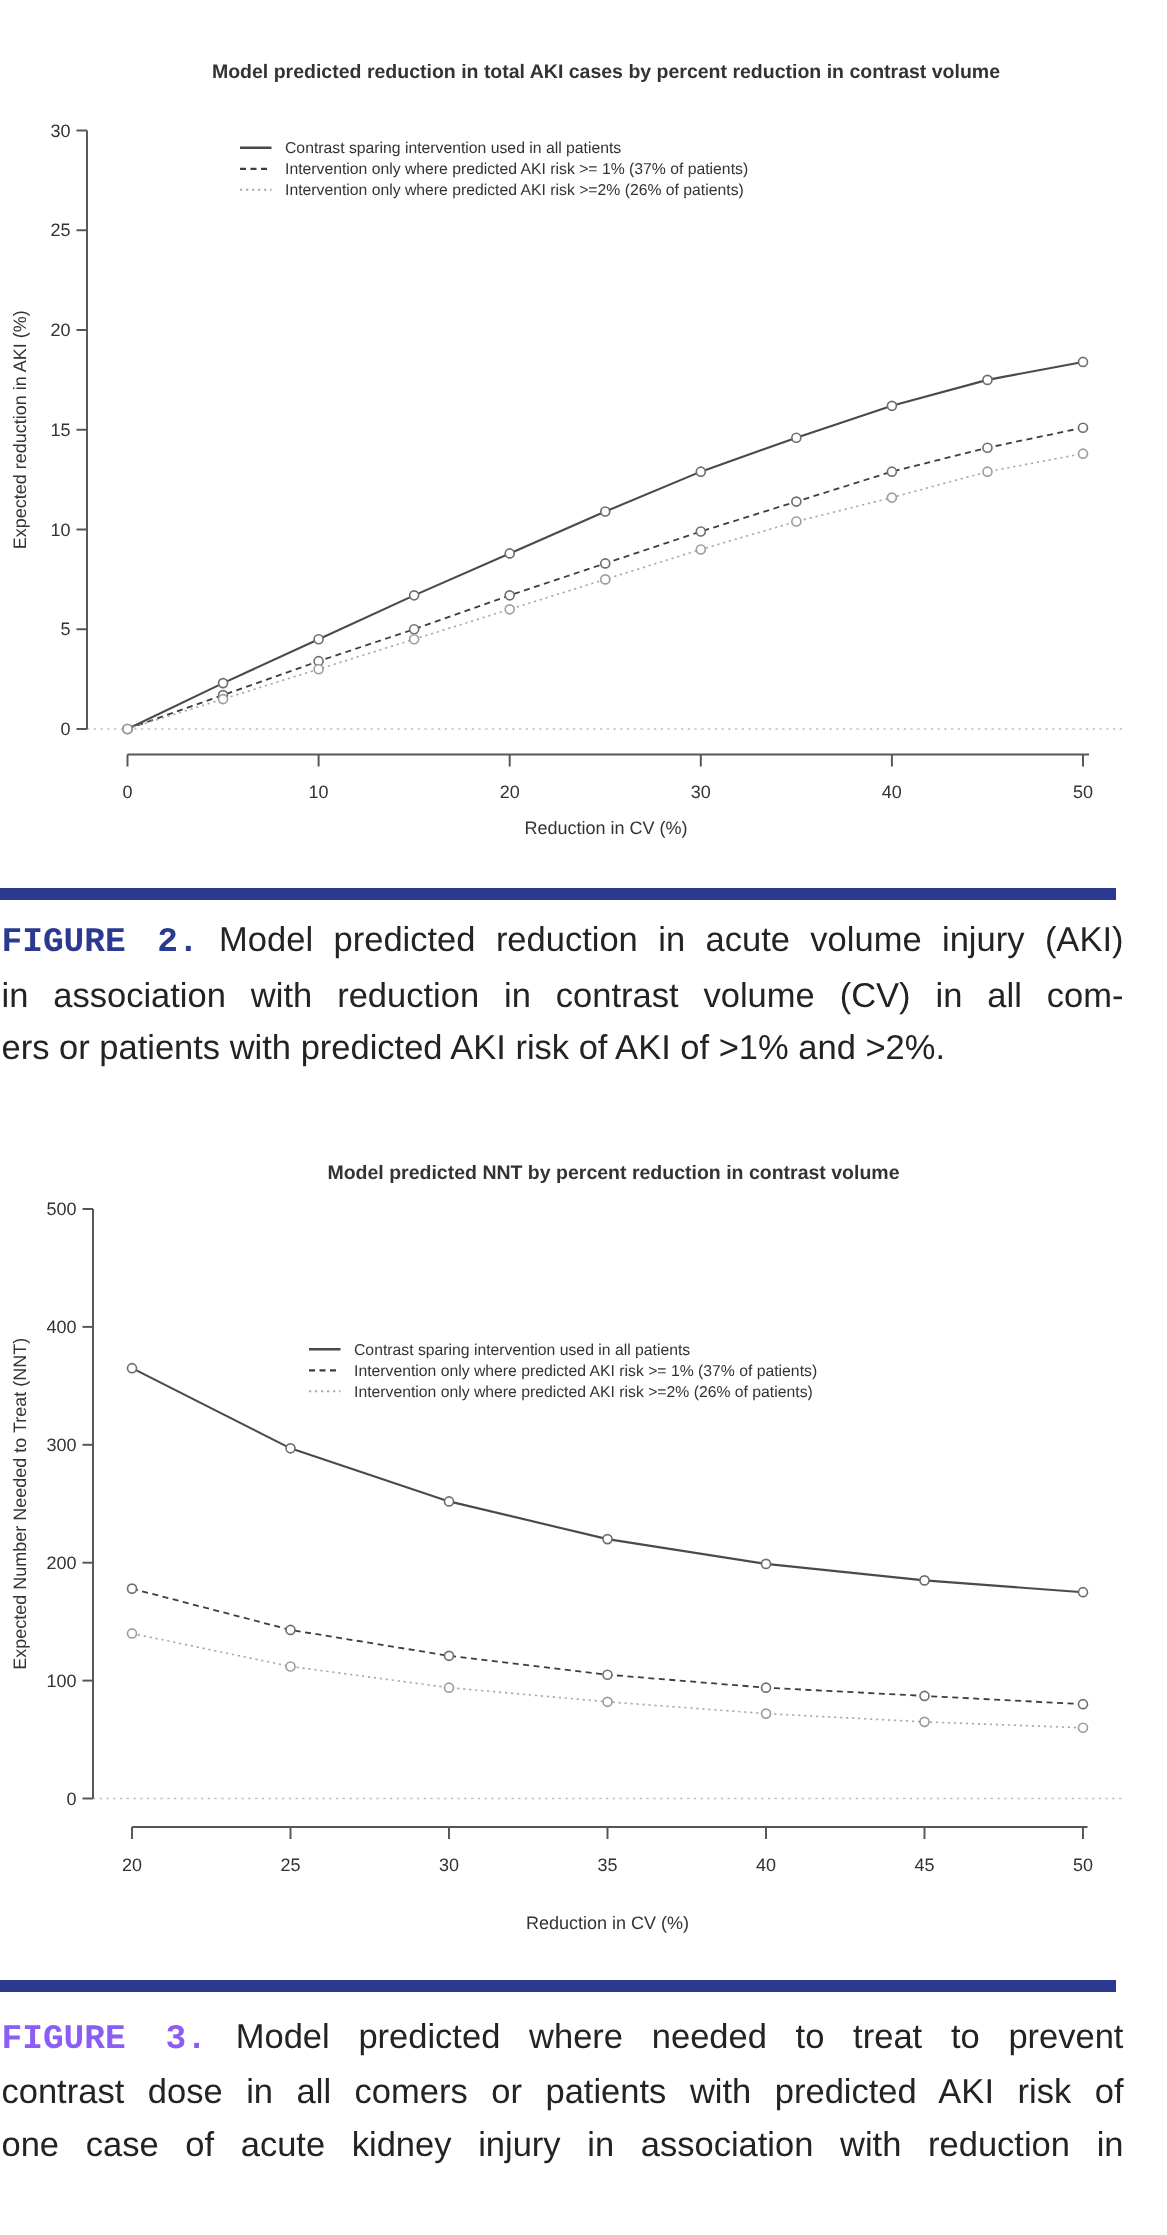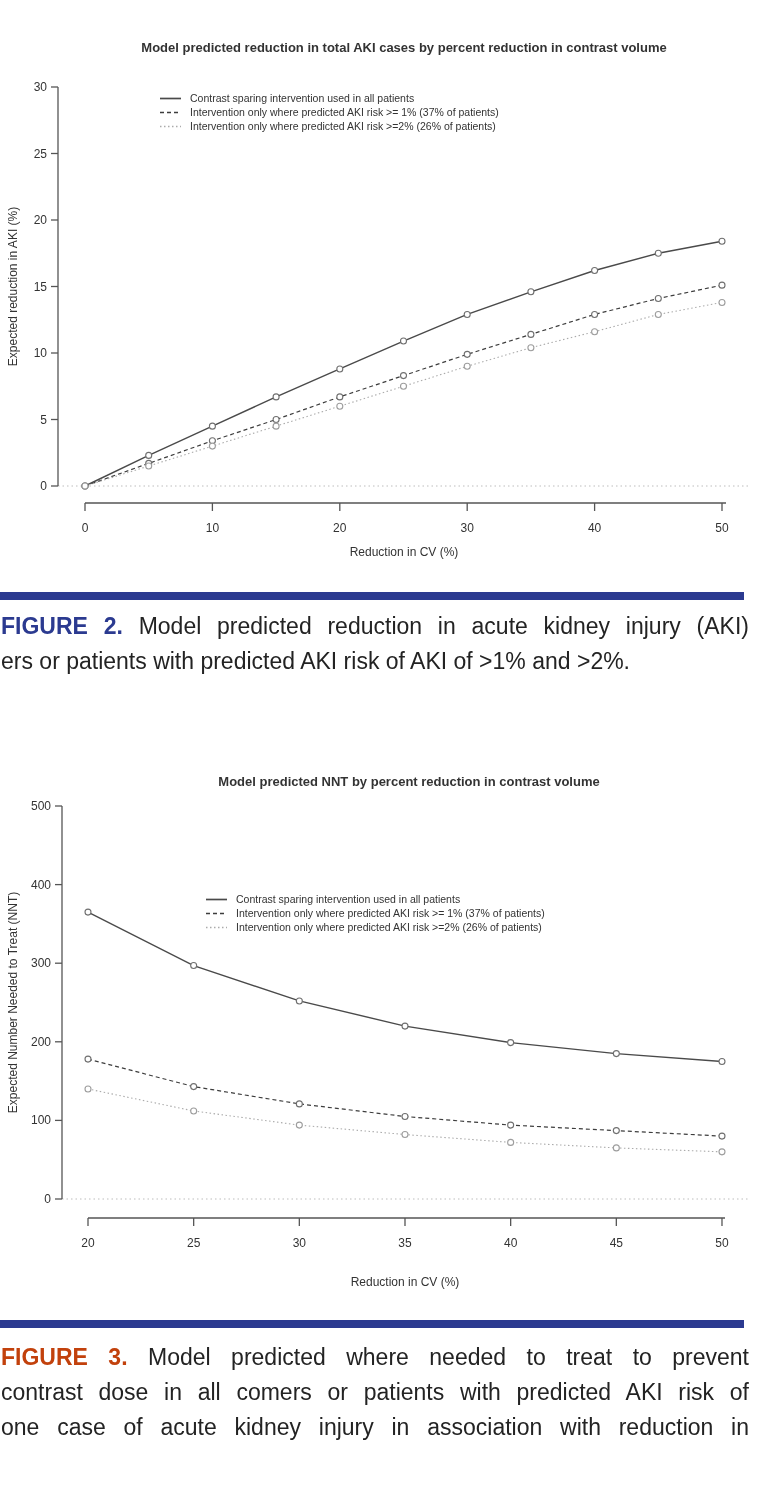--- a/index.html
+++ b/index.html
@@ -4,21 +4,21 @@
 <style>
   html,body{margin:0;padding:0;background:#fff;}
   .page{position:relative;width:778px;height:1490px;background:#fff;overflow:hidden;
         font-family:"Liberation Sans",sans-serif;}
   #charts{position:absolute;left:0;top:0;}
   svg text{font-family:"Liberation Sans",sans-serif;fill:#333;}
   .divider{position:absolute;left:0;width:744px;height:8px;}
   .caption{position:absolute;left:1px;width:748px;font-size:23px;line-height:35px;color:#232323;}
   .cl{text-align:justify;text-align-last:justify;white-space:nowrap;}
   .cl.last{text-align:right;text-align-last:left;}
-  .figlab{font-weight:bold;}
+  .figlab{font-weight:bold;font-family:Liberation Mono, monospace;}
 </style>
 </head>
 <body>
 
 <div class="page">
 
   <svg id="charts" width="778" height="1490" viewBox="0 0 778 1490">
       <g>
         <line x1="58" y1="486" x2="748" y2="486" stroke="#bdbdbd" stroke-width="1" stroke-dasharray="1.5 3"></line>
         <polyline points="85,486 148.7,455.41 212.4,426.15 276.1,396.89 339.8,368.96 403.5,341.03 467.2,314.42999999999995 530.9000000000001,291.82 594.6,270.53999999999996 658.3,253.25 722,241.28" fill="none" stroke="#4a4a4a" stroke-width="1.4"></polyline>
@@ -157,25 +157,26 @@
         <line x1="206" y1="913.5" x2="227" y2="913.5" stroke="#3d3d3d" stroke-width="1.5" stroke-dasharray="4 3"></line>
         <text x="236" y="917" font-size="10.5" fill="#222">Intervention only where predicted AKI risk &gt;= 1% (37% of patients)</text>
         <line x1="206" y1="927.5" x2="227" y2="927.5" stroke="#ababab" stroke-width="1.4000000000000001" stroke-dasharray="1.5 2.5"></line>
         <text x="236" y="931" font-size="10.5" fill="#222">Intervention only where predicted AKI risk &gt;=2% (26% of patients)</text>
       </g>
     </svg>
 
   <div class="divider" id="divider2" style="top: 592px; background: rgb(43, 58, 144);"></div>
 
   <div class="caption" id="caption2" style="top: 609px; color: rgb(35, 35, 35);">
-    <div class="cl"><span class="figlab" style="color: rgb(43, 58, 144);">FIGURE 2.</span> <span>Model predicted reduction in acute kidney injury (AKI)</span></div>
+    <div class="cl"><span class="figlab" style="color: rgb(43, 58, 144);">FIGURE 2.</span> <span>Model predicted reduction in acute volume injury (AKI)</span></div>
+    <div class="cl">in association with reduction in contrast volume (CV) in all com-</div>
     <div class="cl last">ers or patients with predicted AKI risk of AKI of &gt;1% and &gt;2%.</div>
   </div>
 
   <div class="divider" id="divider3" style="top: 1320px; background: rgb(43, 58, 144);"></div>
 
   <div class="caption" id="caption3" style="top: 1340px; color: rgb(35, 35, 35);">
-    <div class="cl"><span class="figlab" style="color: #c2410c;">FIGURE 3.</span> <span>Model predicted where needed to treat to prevent</span></div>
+    <div class="cl"><span class="figlab" style="color: #8b5cf6;">FIGURE 3.</span> <span>Model predicted where needed to treat to prevent</span></div>
     <div class="cl">contrast dose in all comers or patients with predicted AKI risk of</div>
     <div class="cl">one case of acute kidney injury in association with reduction in</div>
   </div>
 
 </div>
 
 </body></html>

